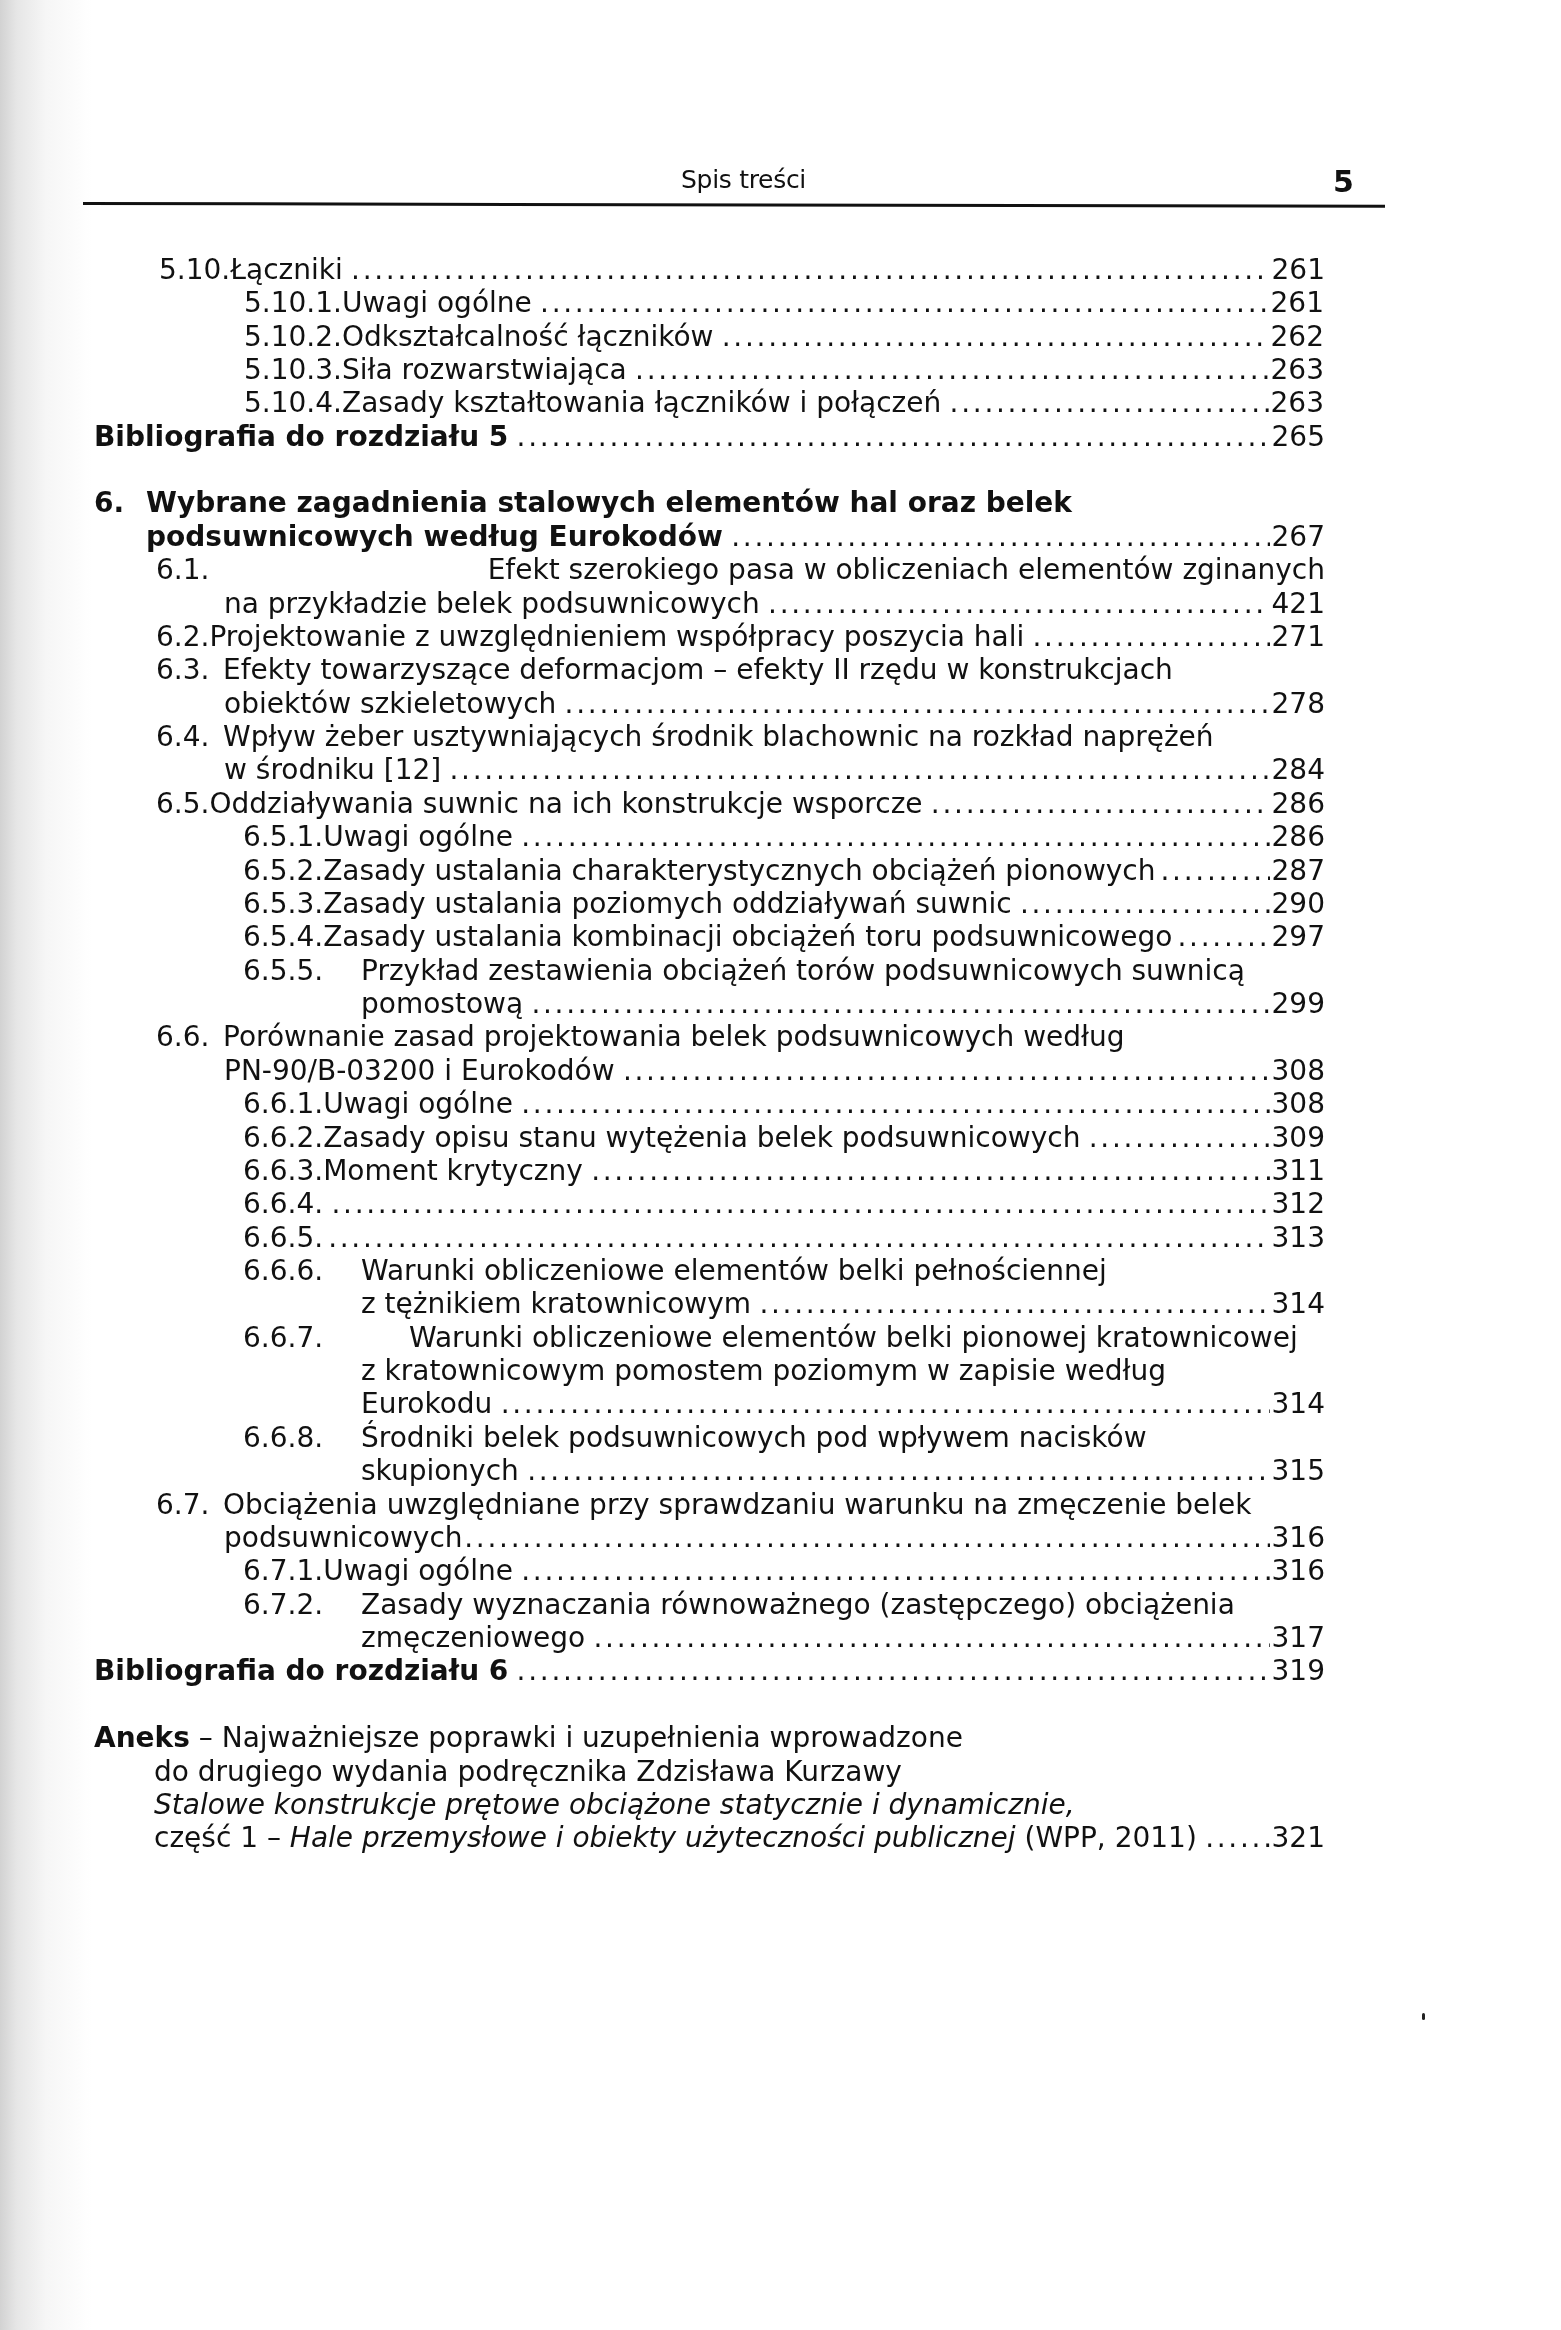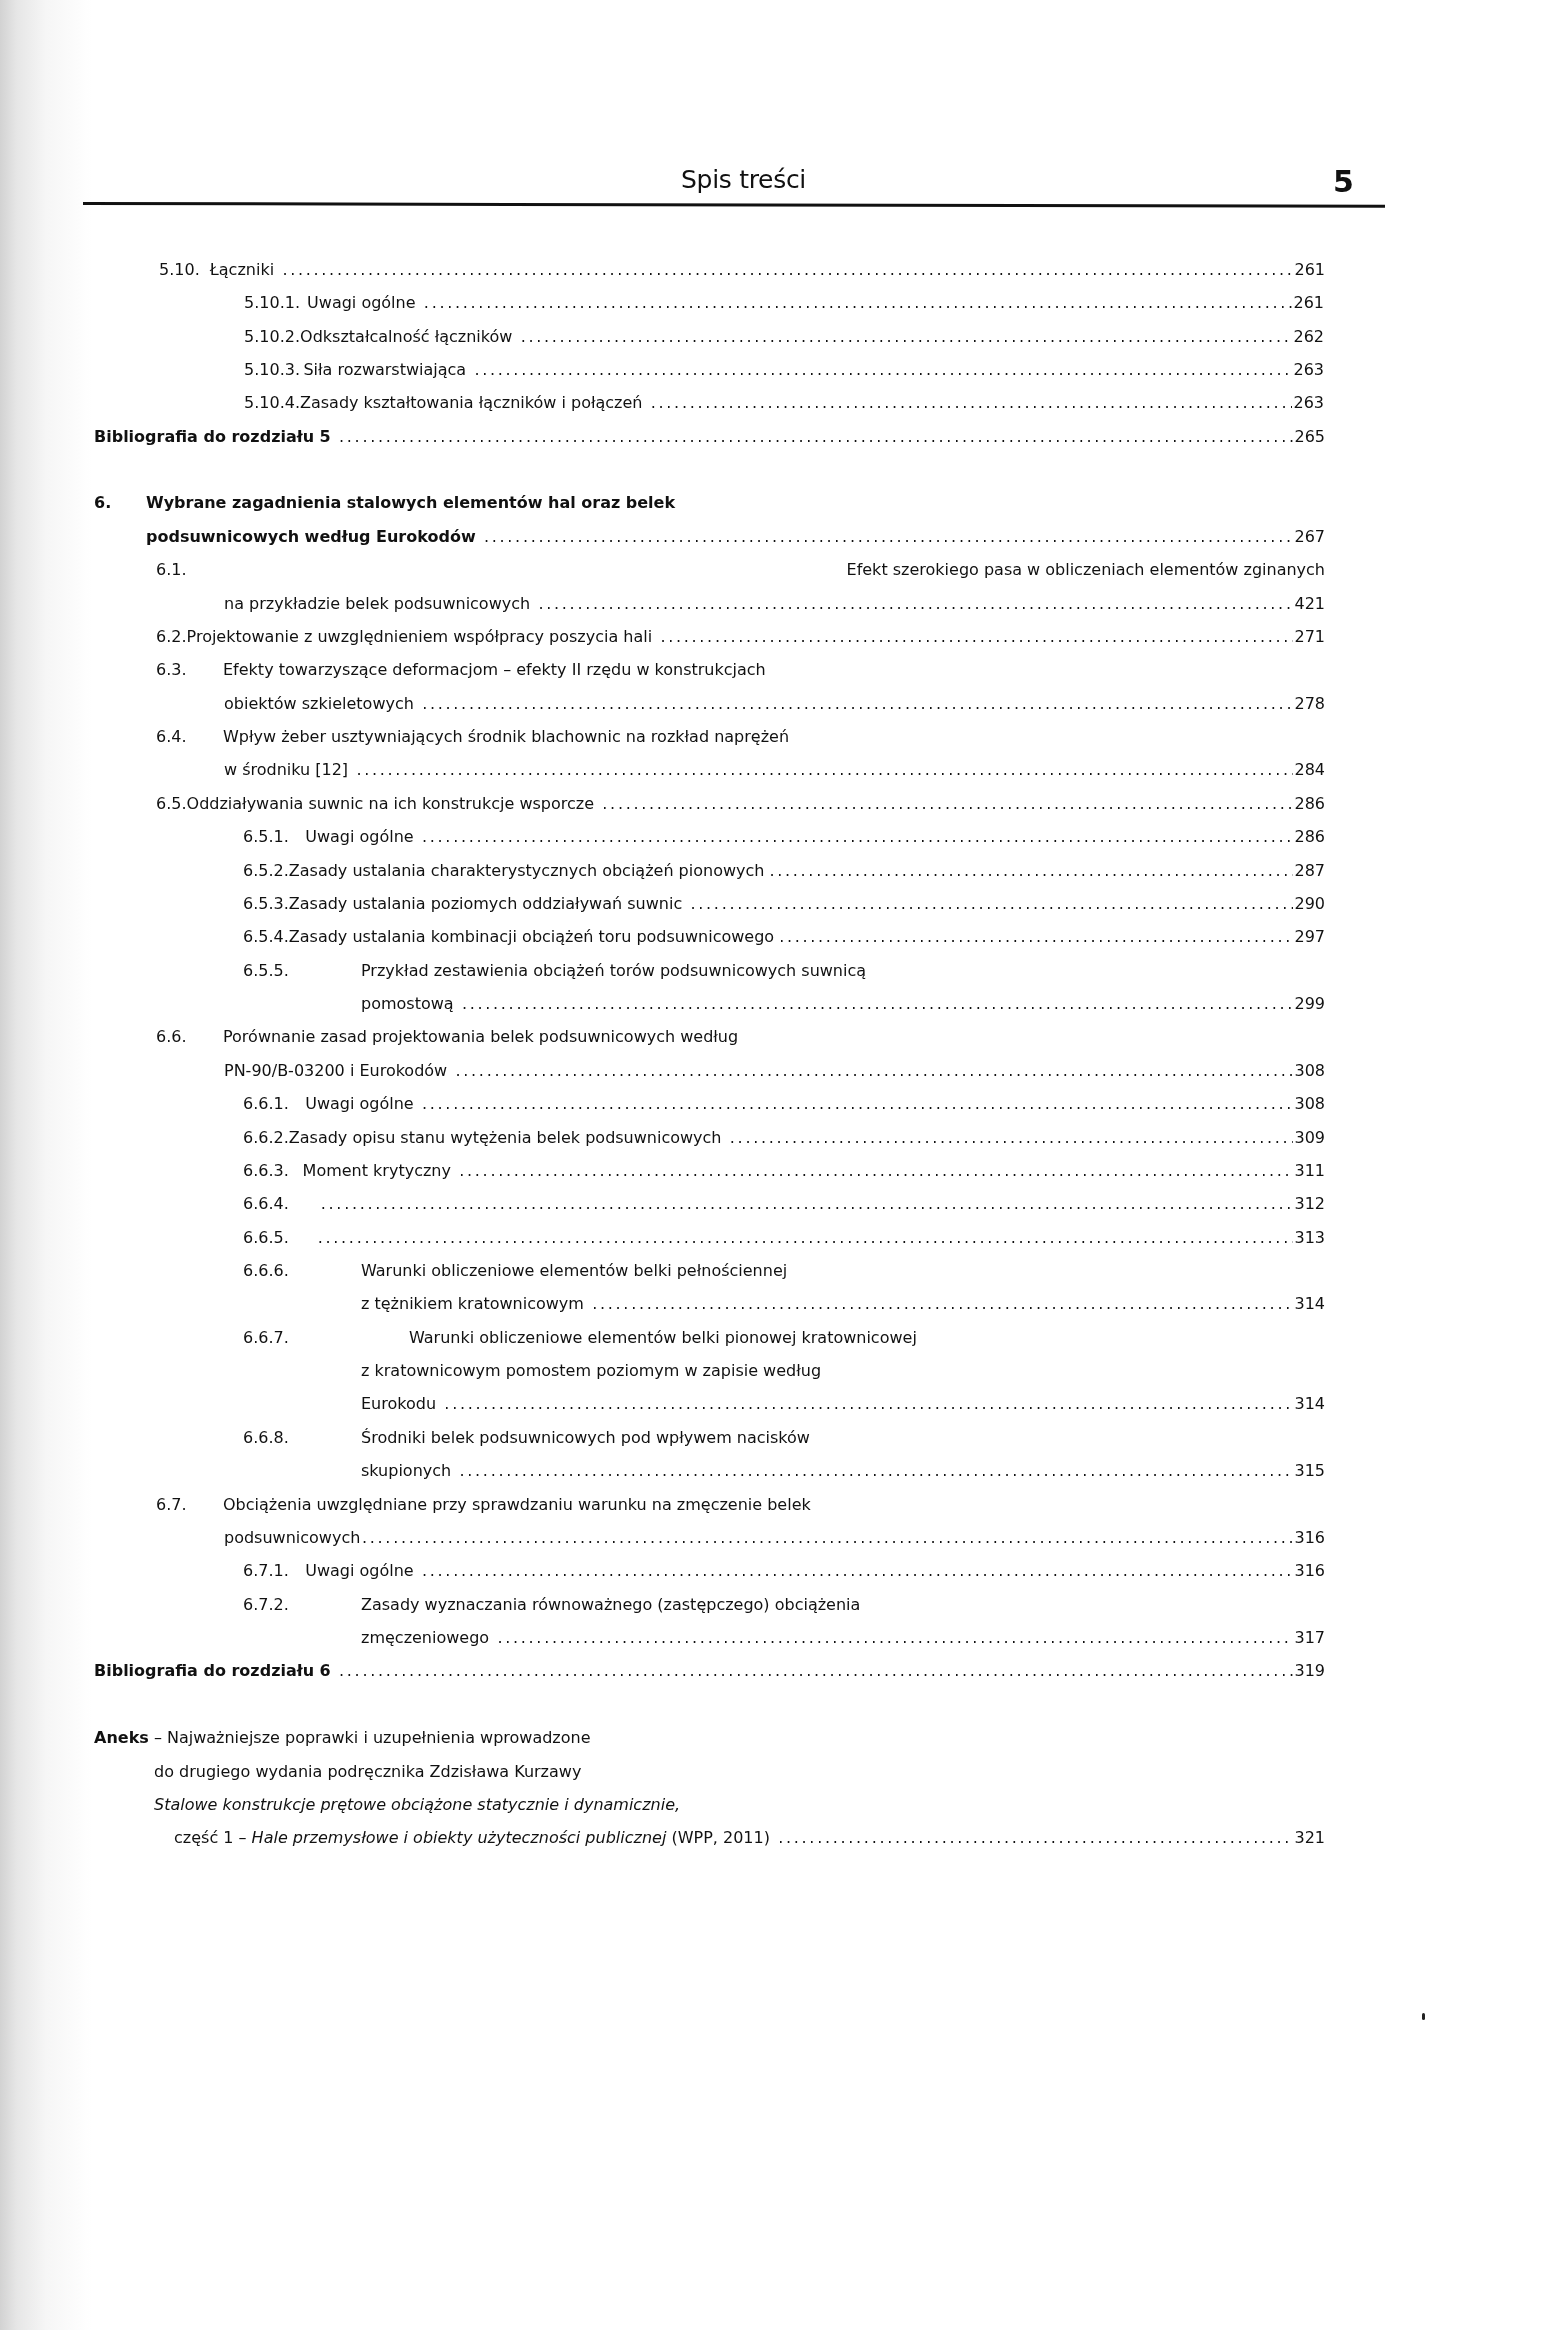--- a/index.html
+++ b/index.html
@@ -20,21 +20,21 @@
   }
   .header-page {
     position: absolute; left: 1333px; top: 164px; font-size: 30px; font-weight: bold;
   }
   .header-rule {
     position: absolute; left: 83px; top: 202px; width: 1302px; height: 3.3px; background: #111;
     transform: rotate(0.12deg); transform-origin: left center;
   }
   .toc-line {
     position: absolute; height: 33px; line-height: 33px;
-    font-size: 16px; white-space: nowrap;
+    font-size: 28px; white-space: nowrap;
     display: flex; align-items: baseline;
   }
   .toc-line.bold { font-weight: bold; }
   .num { display: inline-block; }
   .txt { white-space: nowrap; }
   .leader {
     flex: 1 1 auto; overflow: hidden; white-space: nowrap; margin: 0 1.7px 0 8.3px;
     letter-spacing: 2.7px; font-weight: normal;
   }
   .leader::before { content: "...................................................................................................................................................................................................................."; }
@@ -274,21 +274,21 @@
   <span class="txt" style="font-weight:bold;">Aneks</span>
   <span class="txt" style="white-space:pre;"> – Najważniejsze poprawki i uzupełnienia wprowadzone</span>
 </div>
 <div class="toc-line" style="left:154px; top:1755px; width:1171px;">
   <span class="txt">do drugiego wydania podręcznika Zdzisława Kurzawy</span>
 </div>
 <div class="toc-line" style="left:154px; top:1788px; width:1171px;">
   <span class="txt italic">Stalowe konstrukcje prętowe obciążone statycznie i dynamicznie,</span>
 </div>
 <div class="toc-line" style="left:154px; top:1821px; width:1171px;">
-  <span class="txt" style="white-space:pre;margin-left:20px;">część 1 – </span>
+  <span class="txt" style="white-space:pre;">część 1 – </span>
   <span class="txt italic">Hale przemysłowe i obiekty użyteczności publicznej</span>
   <span class="txt" style="white-space:pre;text-align:right;"> (WPP, 2011)</span>
   <span class="leader"></span>
   <span class="page">321</span>
 </div>
 
 <div class="speck"></div>
 
 
 </body></html>

